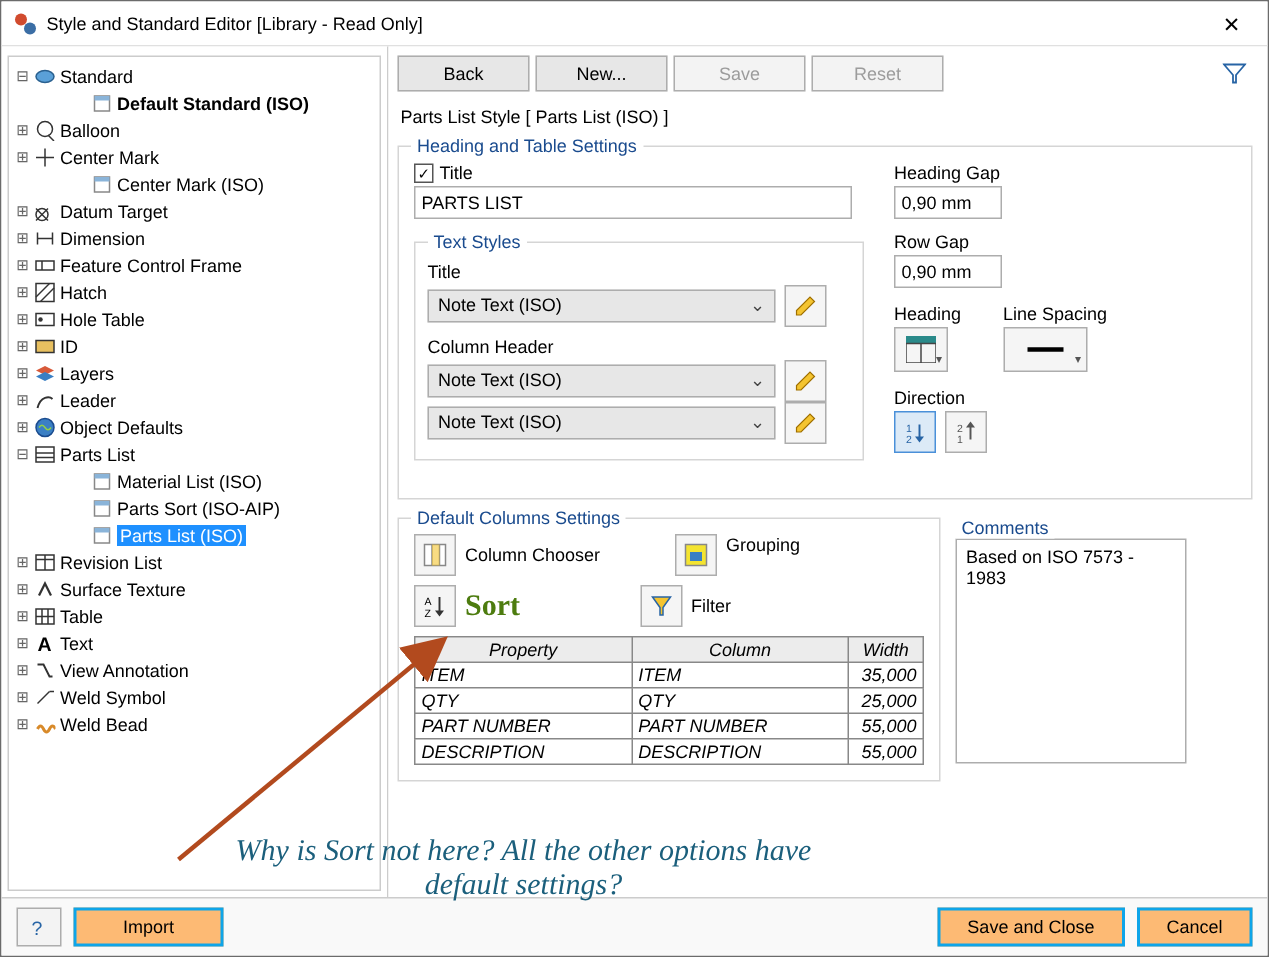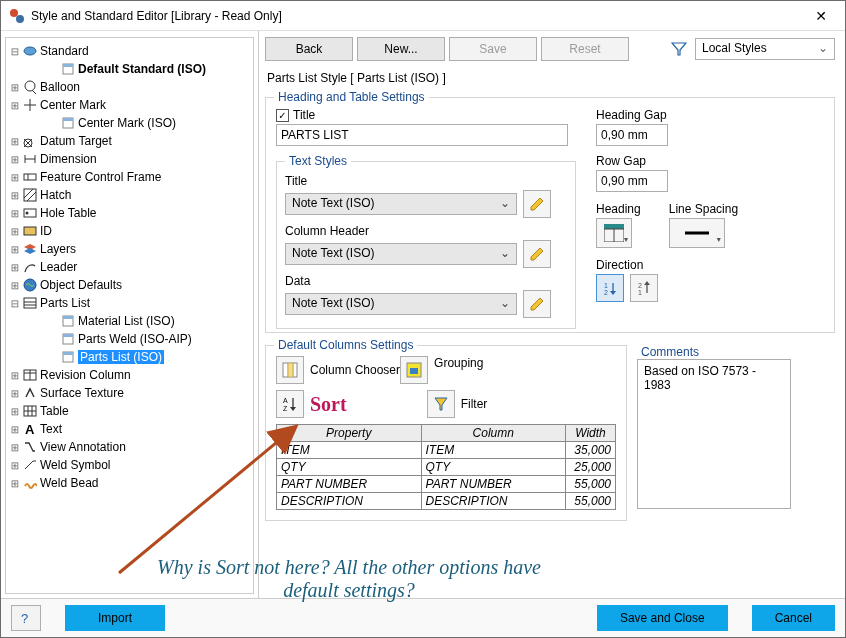--- a/index.html
+++ b/index.html
@@ -32,35 +32,35 @@
   .headbtn { width: 36px; height: 30px; border: 1px solid #adadad; background: #f5f5f5; display: inline-flex; align-items: center; justify-content: center; cursor: pointer; position: relative; }
   .headbtn .dropcaret { position: absolute; right: 3px; bottom: 3px; font-size: 8px; color: #555; }
   .iconbtn { width: 28px; height: 28px; border: 1px solid #adadad; background: #f5f5f5; display: inline-flex; align-items: center; justify-content: center; cursor: pointer; }
   .comments { border: 1px solid #adadad; background: #fff; width: 154px; height: 150px; padding: 4px 6px; font-size: 12px; overflow-y: scroll; }
   table.cols { border-collapse: collapse; width: 340px; margin-top: 6px; }
   table.cols th, table.cols td { border: 1px solid #888; padding: 1px 4px; font-size: 12px; background: #fff; font-style: italic; }
   table.cols th { background: #ececec; font-weight: normal; text-align: center; }
   table.cols td.width { text-align: right; }
   .footer { border-top: 1px solid #ccc; padding: 6px 10px; display: flex; align-items: center; gap: 8px; background: #f9f9f9; }
   .footer .spacer { flex: 1; }
-  .fbtn { height: 26px; padding: 0 18px; border: 5px solid #0ea5e9; background: #0ea5e9; font-size: 12px; cursor: pointer; margin-left: 16px; }
+  .fbtn { height: 26px; padding: 0 18px; border: 2px solid #0ea5e9; background: #fdba74; font-size: 12px; cursor: pointer; }
   .helpbtn { width: 30px; height: 26px; border: 1px solid #adadad; background: #f3f3f3; display: flex; align-items: center; justify-content: center; cursor: pointer; }
 
   
   .tn { display: flex; align-items: center; height: 18px; white-space: nowrap; cursor: pointer; }
   .tn .tw { width: 14px; display: inline-flex; justify-content: center; color: #666; font-size: 10px; }
   .tn .ic { width: 16px; height: 16px; display: inline-flex; align-items: center; justify-content: center; margin-right: 2px; }
   .tn .lab { font-size: 12px; }
   .tn.sel .lab { background: #1e90ff; color: #fff; padding: 0 2px; }
   .tn.bold .lab { font-weight: bold; }
   .indent2 { padding-left: 38px; }
 
   
   .annot-text { position: absolute; color: #1b5f7c; font-family: Georgia, "Times New Roman", serif; font-style: italic; font-size: 20px; text-align: center; width: 440px; pointer-events: none; }
-  .sort-annot { position: absolute; font-family: Georgia, "Times New Roman", serif; font-weight: bold; font-size: 20px; color: #be185d; pointer-events: none; }
+  .sort-annot { position: absolute; font-family: Georgia, "Times New Roman", serif; font-weight: bold; font-size: 20px; color: #4d7c0f; pointer-events: none; }
   .arrow-svg { position: absolute; pointer-events: none; }
 
   .chkbox { width:13px; height:13px; border:1px solid #555; display:inline-flex; align-items:center; justify-content:center; font-size:10px; margin-right:4px; vertical-align:middle; }
 </style>
 </head>
 <body>
 
 <div class="window">
   <div class="titlebar">
     <span class="app-icon">
@@ -238,42 +238,42 @@
             <span class="lab">Material List (ISO)</span>
           </div>
           <div class="tn indent2">
             <span class="tw"></span>
             <span class="ic">
               <svg width="14" height="14">
                 <rect x="2" y="2" width="10" height="10" fill="#fff" stroke="#888"></rect>
                 <rect x="2" y="2" width="10" height="3" fill="#8ab4d9"></rect>
               </svg>
             </span>
-            <span class="lab">Parts Weld (ISO-AIP)</span>
+            <span class="lab">Parts Sort (ISO-AIP)</span>
           </div>
           <div class="tn sel indent2">
             <span class="tw"></span>
             <span class="ic">
               <svg width="14" height="14">
                 <rect x="2" y="2" width="10" height="10" fill="#fff" stroke="#888"></rect>
                 <rect x="2" y="2" width="10" height="3" fill="#8ab4d9"></rect>
               </svg>
             </span>
             <span class="lab">Parts List (ISO)</span>
           </div>
           <div class="tn">
             <span class="tw">⊞</span>
             <span class="ic">
               <svg width="14" height="14">
                 <rect x="1" y="2" width="12" height="10" fill="none" stroke="#333"></rect>
                 <line x1="1" y1="5" x2="13" y2="5" stroke="#333"></line>
                 <line x1="7" y1="2" x2="7" y2="12" stroke="#333"></line>
               </svg>
             </span>
-            <span class="lab">Revision Column</span>
+            <span class="lab">Revision List</span>
           </div>
           <div class="tn">
             <span class="tw">⊞</span>
             <span class="ic">
               <svg width="14" height="14">
                 <polyline points="3,11 7,3 11,11" fill="none" stroke="#333" stroke-width="1.5"></polyline>
               </svg>
             </span>
             <span class="lab">Surface Texture</span>
           </div>
@@ -334,21 +334,20 @@
         <button class="tbtn">Back</button>
         <button class="tbtn">New...</button>
         <button class="tbtn disabled">Save</button>
         <button class="tbtn disabled">Reset</button>
         <div class="toolbar-gap"></div>
         <div class="filter-icon">
           <svg width="16" height="16">
               <polygon points="1,2 15,2 9,9 9,14 7,14 7,9" fill="none" stroke="#2764a5" stroke-width="1.2"></polygon>
             </svg>
         </div>
-        <div class="style-select">Local Styles</div>
       </div>
 
       <div class="path">Parts List Style [ Parts List (ISO) ]</div>
 
       <div class="gb" style="height:236px">
         <span class="gb-title">Heading and Table Settings</span>
         <div class="row">
           <div style="width:300px">
             <label class="lbl">
               <span class="chkbox">✓</span><span>Title</span>
@@ -367,21 +366,20 @@
               </div>
               <span class="lbl" style="margin-top:6px">Column Header</span>
               <div style="display:flex;align-items:center">
                 <div class="dd">Note Text (ISO)</div>
                 <div class="pencil">
                   <svg width="16" height="16">
                       <polygon points="2,14 5,14 14,5 11,2 2,11" fill="#f4c430" stroke="#a07000" stroke-width="0.8"></polygon>
                     </svg>
                 </div>
               </div>
-              <span class="lbl" style="margin-top:6px">Data</span>
               <div style="display:flex;align-items:center">
                 <div class="dd">Note Text (ISO)</div>
                 <div class="pencil">
                   <svg width="16" height="16">
                       <polygon points="2,14 5,14 14,5 11,2 2,11" fill="#f4c430" stroke="#a07000" stroke-width="0.8"></polygon>
                     </svg>
                 </div>
               </div>
             </fieldset>
           </div>
@@ -432,21 +430,21 @@
                   </svg>
               </div>
             </div>
           </div>
         </div>
       </div>
 
       <div style="display:flex; gap:10px">
         <div class="gb" style="flex:0 0 360px">
           <span class="gb-title">Default Columns Settings</span>
-          <div style="display:flex;align-items:center">
+          <div style="display:flex;gap:50px;align-items:center">
             <div style="display:flex;align-items:center;gap:6px">
               <div class="iconbtn">
                 <svg width="16" height="16">
                     <rect x="1" y="1" width="14" height="14" fill="#fff" stroke="#888"></rect>
                     <line x1="6" y1="1" x2="6" y2="15" stroke="#888"></line>
                     <line x1="11" y1="1" x2="11" y2="15" stroke="#888"></line>
                     <rect x="6" y="1" width="5" height="14" fill="#f4c430" opacity="0.6"></rect>
                   </svg>
               </div>
               <span>Column Chooser</span>

